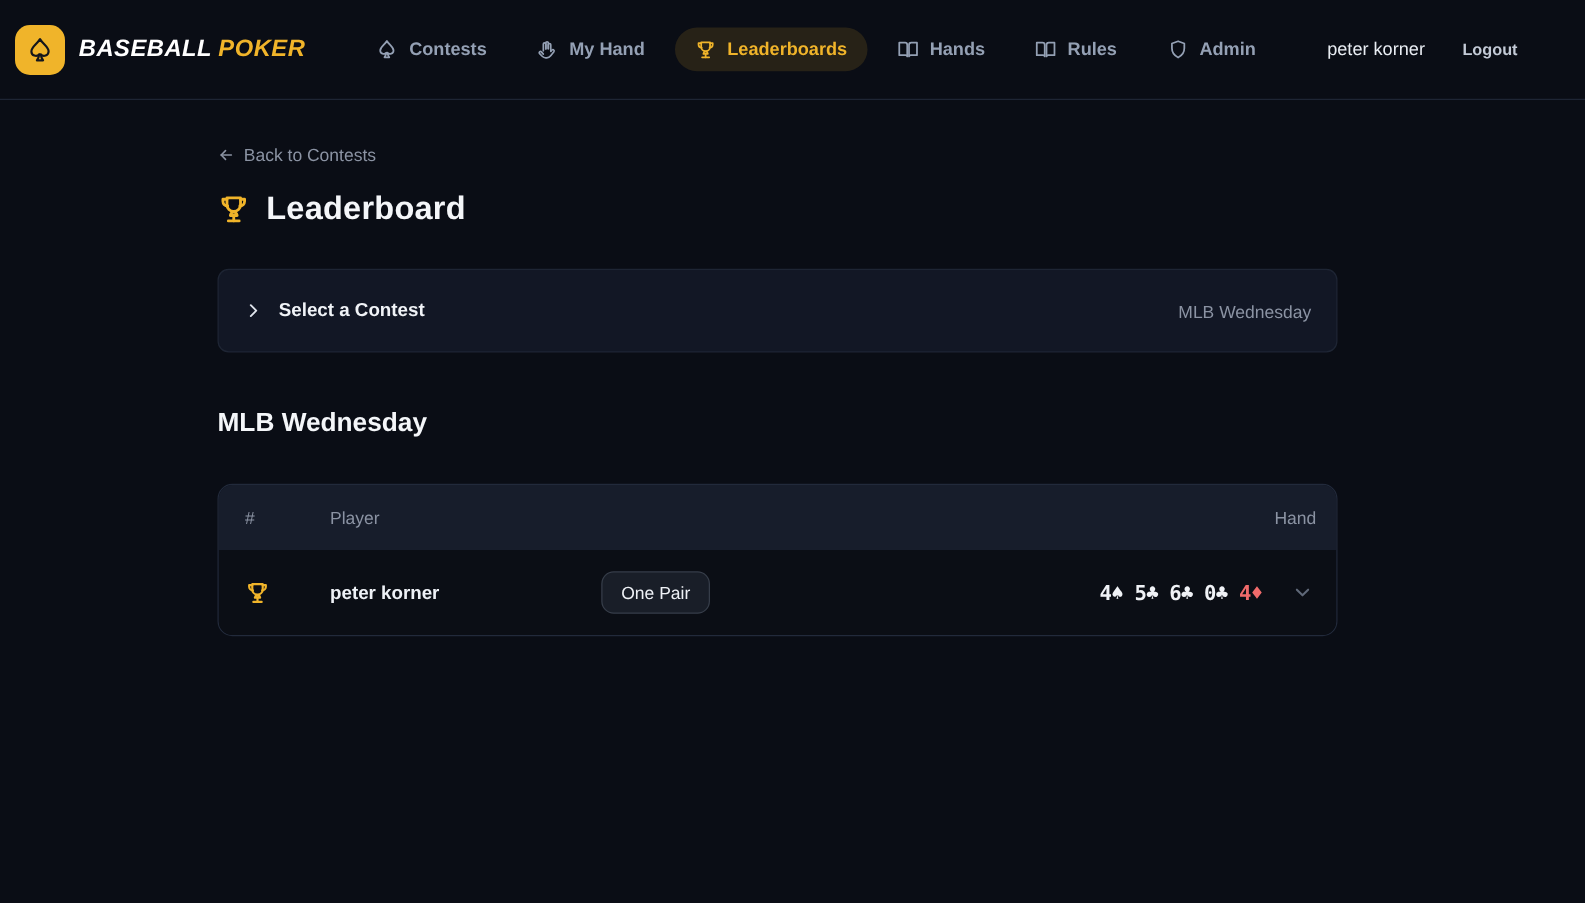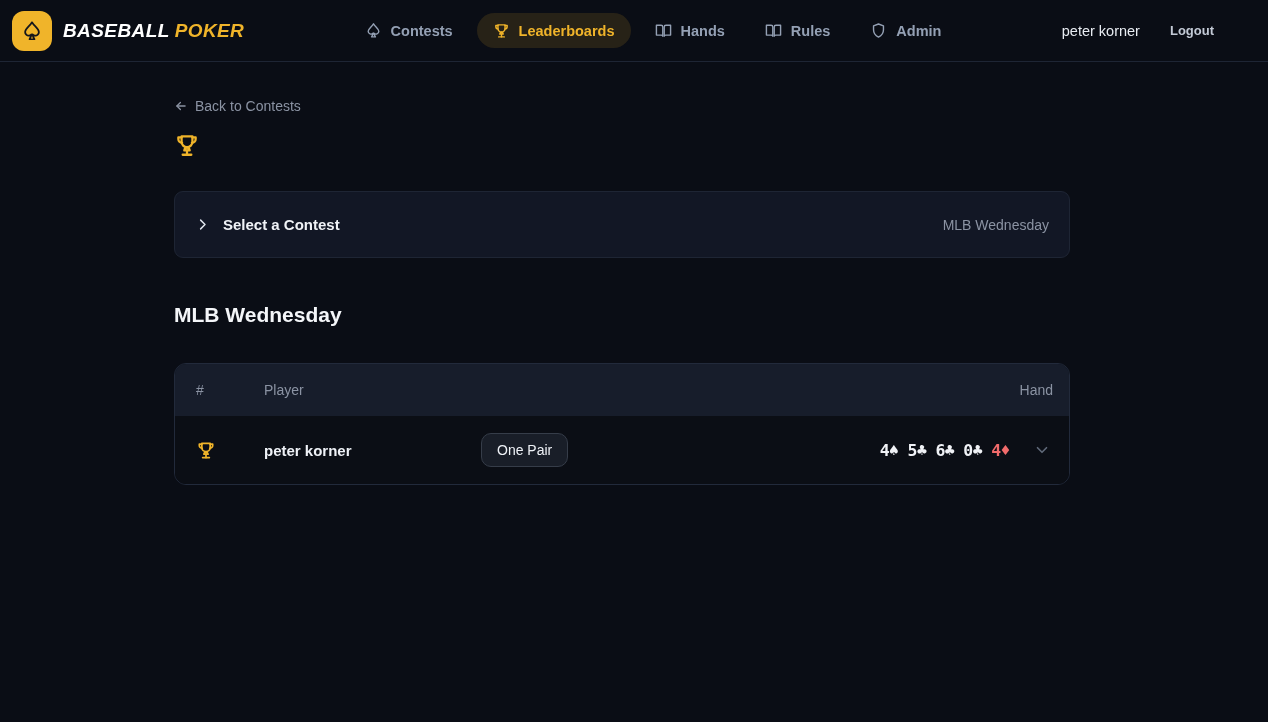--- a/index.html
+++ b/index.html
@@ -20,21 +20,21 @@
   body{
     background:var(--bg);
     font-family:"Liberation Sans","DejaVu Sans",sans-serif;
     color:var(--white);
     -webkit-font-smoothing:antialiased;
   }
   svg{display:block;}
 
   
   .topbar{
-    height:62px;
+    height:80px;
     display:flex;
     align-items:center;
     justify-content:space-between;
     padding:0 54px 0 12px;
     border-bottom:1px solid var(--border);
   }
   .brand{display:flex;align-items:center;gap:11px;cursor:pointer;}
   .logo-box{
     width:40px;height:40px;border-radius:12px;
     background:var(--gold);
@@ -166,20 +166,31 @@
 
   <nav class="nav">
     <button class="nav-item">
       <span class="nav-icon">
         <svg width="17" height="17" viewBox="0 0 24 24" fill="none" stroke="currentColor" stroke-width="2" stroke-linejoin="round" stroke-linecap="round">
           <path d="M12 2.5C9.2 7.2 4.5 9.4 4.5 13.2a3.9 3.9 0 0 0 6.9 2.5c-.2 2-.9 3.6-2.1 5.3h5.4c-1.2-1.7-1.9-3.3-2.1-5.3a3.9 3.9 0 0 0 6.9-2.5c0-3.8-4.7-6-7.5-10.7z"></path>
         </svg>
       </span>
       <span>Contests</span>
     </button>
+    <button class="nav-item">
+      <span class="nav-icon">
+        <svg width="17" height="17" viewBox="0 0 24 24" fill="none" stroke="currentColor" stroke-width="1.9" stroke-linejoin="round" stroke-linecap="round">
+          <path d="M8 13.5V6a1.4 1.4 0 0 1 2.8 0v5.5"></path>
+          <path d="M10.8 11V4.8a1.4 1.4 0 0 1 2.8 0V11"></path>
+          <path d="M13.6 11.3V6.8a1.4 1.4 0 0 1 2.8 0v7"></path>
+          <path d="M16.4 14.2l1.4-1.5c.6-.6 1.5-.6 2 0 .5.5.5 1.3.1 1.9l-3.6 4.6c-1 1.3-2.6 2.3-4.4 2.3h-1.2c-1.5 0-3-.6-4-1.7l-2.9-3c-.6-.6-.6-1.5 0-2s1.5-.5 2 0L8 17.4"></path>
+        </svg>
+      </span>
+      <span>My Hand</span>
+    </button>
     <button class="nav-item active">
       <span class="nav-icon">
         <svg width="17" height="17" viewBox="0 0 24 24" fill="none" stroke="currentColor" stroke-width="2" stroke-linejoin="round" stroke-linecap="round">
           <path d="M8 21h8"></path>
             <path d="M12 17v4"></path>
           <path d="M7 4h10v5a5 5 0 0 1-10 0z"></path>
           <path d="M7 5H4v1.5A3.5 3.5 0 0 0 7.5 10"></path>
           <path d="M17 5h3v1.5A3.5 3.5 0 0 1 16.5 10"></path>
           <path d="M9.5 17h5c-.3-1.6-1-2.5-2.5-2.5S9.8 15.4 9.5 17z"></path>
         </svg>
@@ -236,20 +247,21 @@
     <span class="trophy">
       <svg width="26" height="26" viewBox="0 0 24 24" fill="none" stroke="currentColor" stroke-width="2.1" stroke-linejoin="round" stroke-linecap="round">
         <path d="M8 21h8"></path>
           <path d="M12 17v4"></path>
         <path d="M7 4h10v5a5 5 0 0 1-10 0z"></path>
         <path d="M7 5H4v1.5A3.5 3.5 0 0 0 7.5 10"></path>
         <path d="M17 5h3v1.5A3.5 3.5 0 0 1 16.5 10"></path>
         <path d="M9.5 17h5c-.3-1.6-1-2.5-2.5-2.5S9.8 15.4 9.5 17z"></path>
       </svg>
     </span>
+    <h1 class="page-title">Leaderboard</h1>
   </div>
 
   <div class="contest-selector">
     <span class="chev">
       <svg width="15" height="15" viewBox="0 0 24 24" fill="none" stroke="currentColor" stroke-width="2.4" stroke-linecap="round" stroke-linejoin="round">
         <path d="M9 5l7 7-7 7"></path>
       </svg>
     </span>
     <span class="selector-label">Select a Contest</span>
     <span class="selector-value">MLB Wednesday</span>

